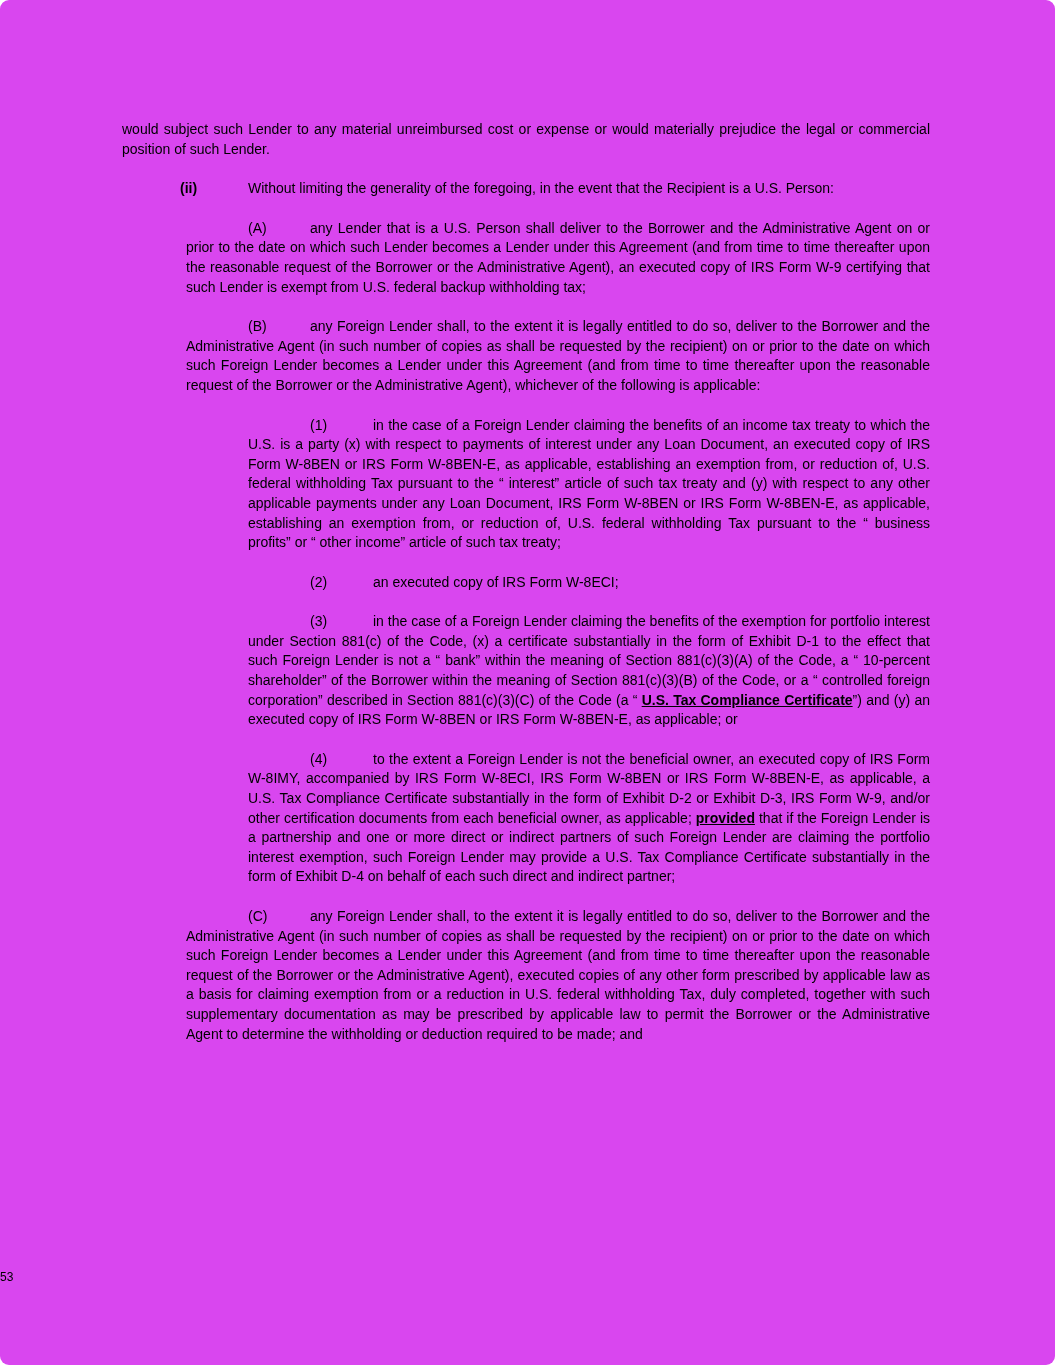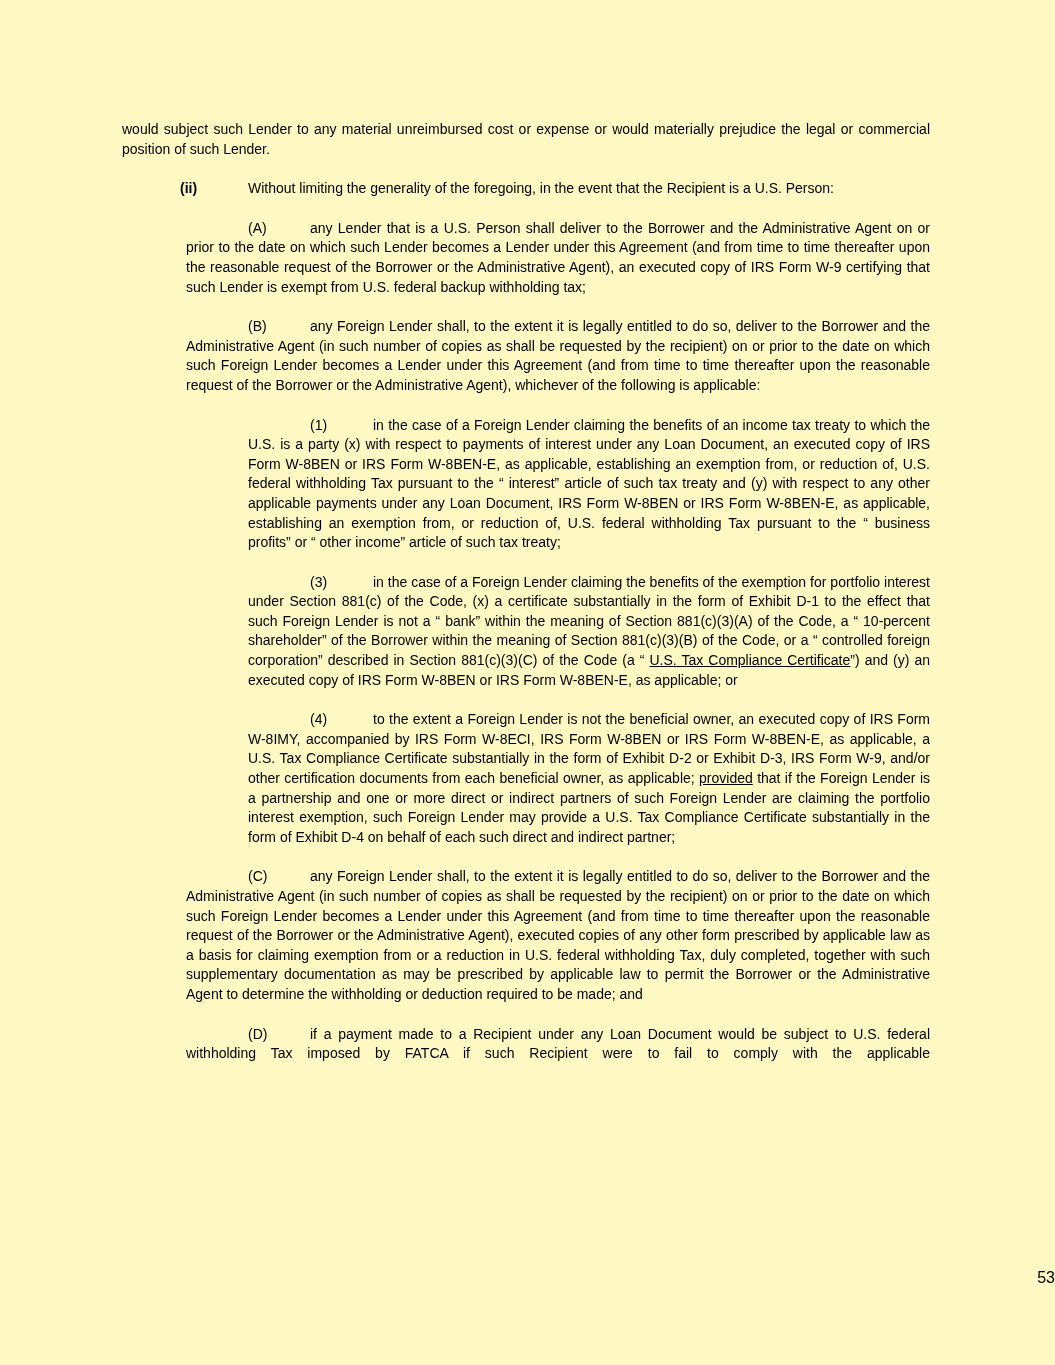--- a/index.html
+++ b/index.html
@@ -4,24 +4,25 @@
 <style>
   html, body {
     margin: 0;
     padding: 0;
     background: #ffffff;
   }
   .page {
     position: relative;
     width: 1055px;
     height: 1365px;
-    background: #fef9c3;
+    background: #d946ef;
     overflow: hidden;
     font-family: "Liberation Sans", sans-serif;
     color: #000000;
+    border-radius: 9px;
   }
   .content {
     position: absolute;
     left: 122px;
     top: 120px;
     width: 808px;
     font-size: 14px;
     line-height: 19.6px;
     text-align: justify;
   }
@@ -35,53 +36,53 @@
   .hang-alpha { padding-left: 64px; text-indent: 62px; }
   
   .hang-num { padding-left: 126px; text-indent: 62px; }
   .lbl {
     display: inline-block;
     text-indent: 0;
   }
   .lbl-ii   { width: 68px; font-weight: bold; }
   .lbl-alpha{ width: 62px; }
   .lbl-num  { width: 63px; }
-  .u { text-decoration: underline; }
+  .u { text-decoration: underline; font-weight: bold; }
   .justify-last { text-align-last: justify; }
   .pageno {
     position: absolute;
     top: 1268px;
     left: 0;
     width: 100%;
-    text-align: right;
-    font-size: 16px;
+    text-align: left;
+    font-size: 12px;
     line-height: 19.6px;
   }
 </style>
 </head>
 <body>
 
 <div class="page">
   <div class="content">
 
     <p class="para"><span>would subject such Lender to any material unreimbursed cost or expense or would materially prejudice the legal or commercial position of such Lender.</span></p>
 
     <p class="para hang-ii"><span class="lbl lbl-ii">(ii)</span><span>Without limiting the generality of the foregoing, in the event that the Recipient is a U.S. Person:</span></p>
 
     <p class="para hang-alpha"><span class="lbl lbl-alpha">(A)</span><span>any Lender that is a U.S. Person shall deliver to the Borrower and the Administrative Agent on or prior to the date on which such Lender becomes a Lender under this Agreement (and from time to time thereafter upon the reasonable request of the Borrower or the Administrative Agent), an executed copy of IRS Form W-9 certifying that such Lender is exempt from U.S. federal backup withholding tax;</span></p>
 
     <p class="para hang-alpha"><span class="lbl lbl-alpha">(B)</span><span>any Foreign Lender shall, to the extent it is legally entitled to do so, deliver to the Borrower and the Administrative Agent (in such number of copies as shall be requested by the recipient) on or prior to the date on which such Foreign Lender becomes a Lender under this Agreement (and from time to time thereafter upon the reasonable request of the Borrower or the Administrative Agent), whichever of the following is applicable:</span></p>
 
     <p class="para hang-num"><span class="lbl lbl-num">(1)</span><span>in the case of a Foreign Lender claiming the benefits of an income tax treaty to which the U.S. is a party (x) with respect to payments of interest under any Loan Document, an executed copy of IRS Form W-8BEN or IRS Form W-8BEN-E, as applicable, establishing an exemption from, or reduction of, U.S. federal withholding Tax pursuant to the “ interest” article of such tax treaty and (y) with respect to any other applicable payments under any Loan Document, IRS Form W-8BEN or IRS Form W-8BEN-E, as applicable, establishing an exemption from, or reduction of, U.S. federal withholding Tax pursuant to the “ business profits” or “ other income” article of such tax treaty;</span></p>
 
+    <p class="para hang-num"><span class="lbl lbl-num">(2)</span><span>an executed copy of IRS Form W-8ECI;</span></p>
 
     <p class="para hang-num"><span class="lbl lbl-num">(3)</span><span>in the case of a Foreign Lender claiming the benefits of the exemption for portfolio interest under Section 881(c) of the Code, (x) a certificate substantially in the form of Exhibit D-1 to the effect that such Foreign Lender is not a “ bank” within the meaning of Section 881(c)(3)(A) of the Code, a “ 10-percent shareholder” of the Borrower within the meaning of Section 881(c)(3)(B) of the Code, or a “ controlled foreign corporation” described in Section 881(c)(3)(C) of the Code (a “ </span><span class="u">U.S. Tax Compliance Certificate</span><span>”) and (y) an executed copy of IRS Form W-8BEN or IRS Form W-8BEN-E, as applicable; or</span></p>
 
     <p class="para hang-num"><span class="lbl lbl-num">(4)</span><span>to the extent a Foreign Lender is not the beneficial owner, an executed copy of IRS Form W-8IMY, accompanied by IRS Form W-8ECI, IRS Form W-8BEN or IRS Form W-8BEN-E, as applicable, a U.S. Tax Compliance Certificate substantially in the form of Exhibit D-2 or Exhibit D-3, IRS Form W-9, and/or other certification documents from each beneficial owner, as applicable; </span><span class="u">provided</span><span> that if the Foreign Lender is a partnership and one or more direct or indirect partners of such Foreign Lender are claiming the portfolio interest exemption, such Foreign Lender may provide a U.S. Tax Compliance Certificate substantially in the form of Exhibit D-4 on behalf of each such direct and indirect partner;</span></p>
 
     <p class="para hang-alpha"><span class="lbl lbl-alpha">(C)</span><span>any Foreign Lender shall, to the extent it is legally entitled to do so, deliver to the Borrower and the Administrative Agent (in such number of copies as shall be requested by the recipient) on or prior to the date on which such Foreign Lender becomes a Lender under this Agreement (and from time to time thereafter upon the reasonable request of the Borrower or the Administrative Agent), executed copies of any other form prescribed by applicable law as a basis for claiming exemption from or a reduction in U.S. federal withholding Tax, duly completed, together with such supplementary documentation as may be prescribed by applicable law to permit the Borrower or the Administrative Agent to determine the withholding or deduction required to be made; and</span></p>
 
-    <p class="para hang-alpha justify-last"><span class="lbl lbl-alpha">(D)</span><span>if a payment made to a Recipient under any Loan Document would be subject to U.S. federal withholding Tax imposed by FATCA if such Recipient were to fail to comply with the applicable</span></p>
 
   </div>
 
   <div class="pageno">53</div>
 </div>
 
 </body></html>

